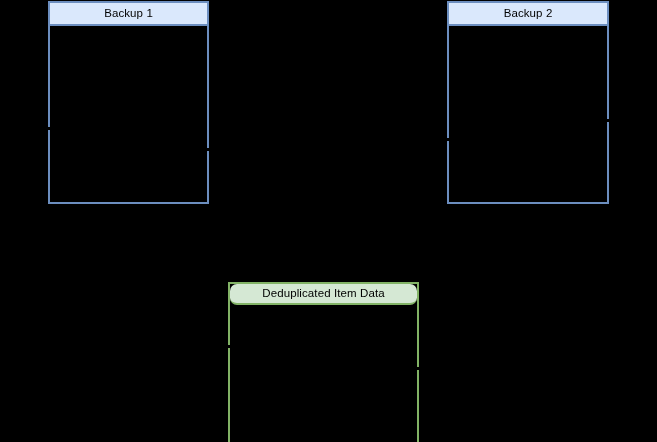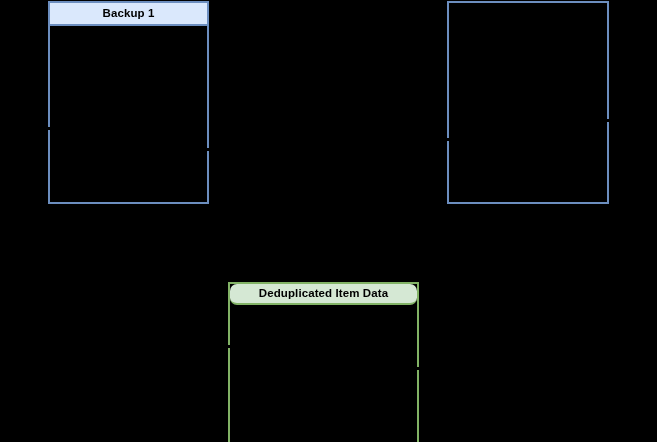--- a/index.html
+++ b/index.html
@@ -27,21 +27,21 @@
     position: absolute;
     box-sizing: border-box;
     background: #000000;
     display: flex;
     flex-direction: column;
   }
   .node-title {
     box-sizing: border-box;
     width: 100%;
     text-align: center;
-    font-weight: bold;
+    font-weight: normal;
     font-size: 11.5px;
     line-height: 1;
     color: #000000;
     display: flex;
     align-items: center;
     justify-content: center;
     letter-spacing: 0.1px;
   }
   .node-body {
     box-sizing: border-box;
@@ -91,20 +91,21 @@
 <div id="diagram-canvas">
 
   <div class="node blue" id="node-backup-1">
     <div class="node-title">Backup 1</div>
     <div class="node-body"></div>
     <div class="anchor" style="left:-2px; top:124px;"></div>
     <div class="anchor" style="right:-2px; top:145px;"></div>
   </div>
 
   <div class="node blue" id="node-backup-2">
+    <div class="node-title">Backup 2</div>
     <div class="node-body"></div>
     <div class="anchor" style="left:-2px; top:135px;"></div>
     <div class="anchor" style="right:-2px; top:116px;"></div>
   </div>
 
   <div class="node green" id="node-dedup-data">
     <div class="node-title">Deduplicated Item Data</div>
     <div class="node-body"></div>
     <div class="anchor" style="left:-2px; top:61px;"></div>
     <div class="anchor" style="right:-2px; top:83px;"></div>

